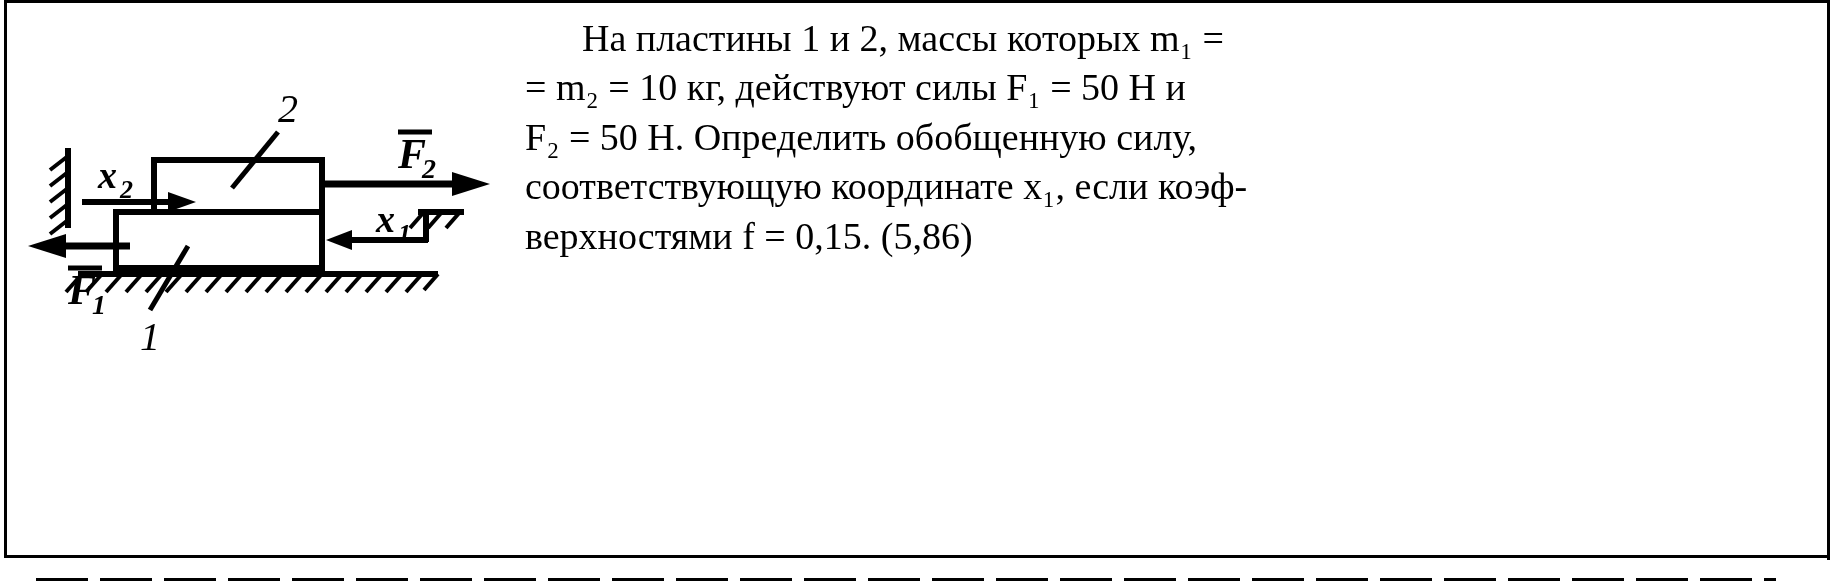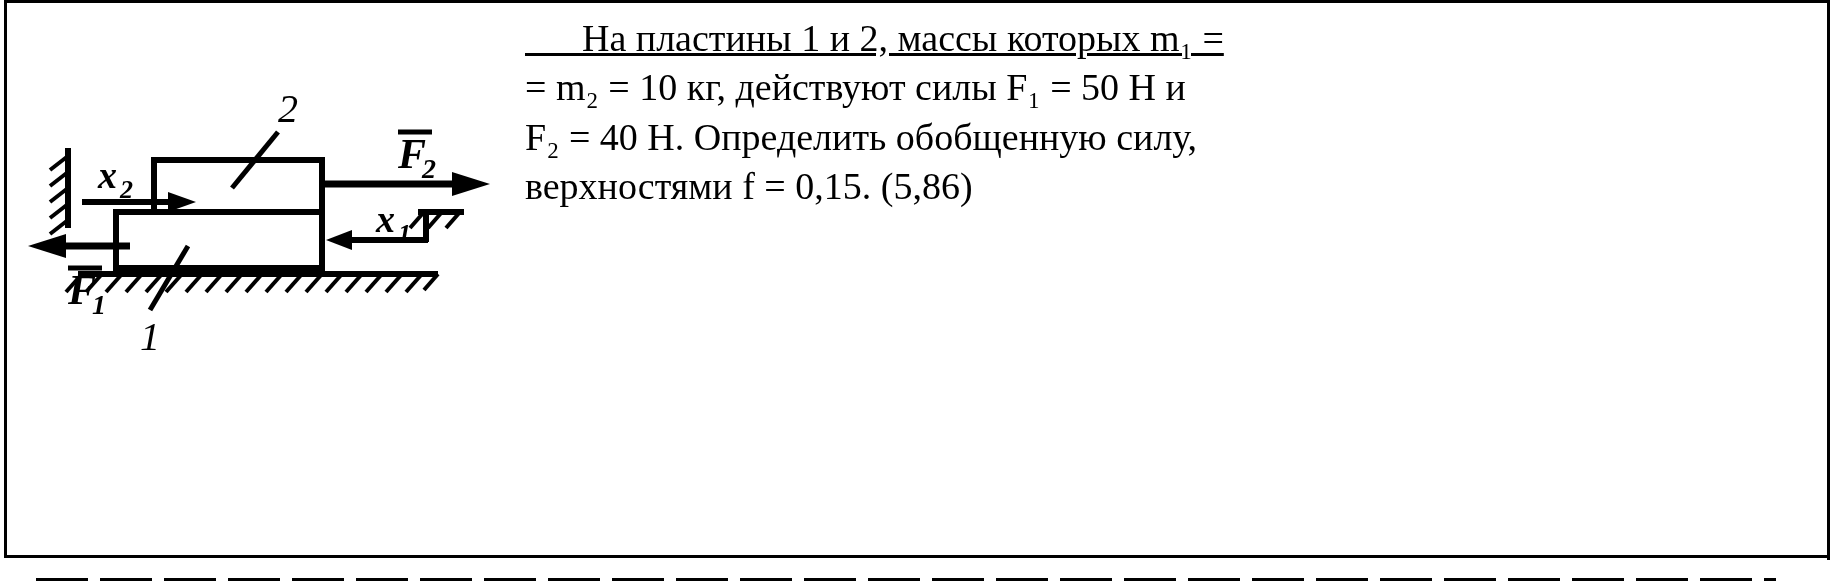--- a/index.html
+++ b/index.html
@@ -80,21 +80,20 @@
     line-height: 1.30;
     text-align: justify;
     text-align-last: left;
   }
   #problem-body .ln {
     display: block;
     white-space: pre;
   }
   #problem-body .ln.first {
     text-indent: 0;
-    text-decoration: underline;
   }
 </style>
 </head>
 <body>
 
 <div id="page">
 
   <div class="frame-top"></div>
   <div class="frame-left"></div>
   <div class="frame-right"></div>
@@ -205,18 +204,19 @@
       </g>
 
     </svg>
   </div>
 
   <div id="text-col">
 
     <div id="problem-body">
       <span class="ln first">      На пластины 1 и 2, массы которых m₁ =</span>
       <span class="ln">= m₂ = 10 кг, действуют силы F₁ = 50 Н и</span>
-      <span class="ln">F₂ = 40 Н. Определить обобщенную силу,</span>
+      <span class="ln">F₂ = 50 Н. Определить обобщенную силу,</span>
+      <span class="ln">соответствующую координате x₁, если коэф-</span>
       <span class="ln">верхностями f = 0,15. (5,86)</span>
     </div>
   </div>
 
 </div>
 
 </body></html>

